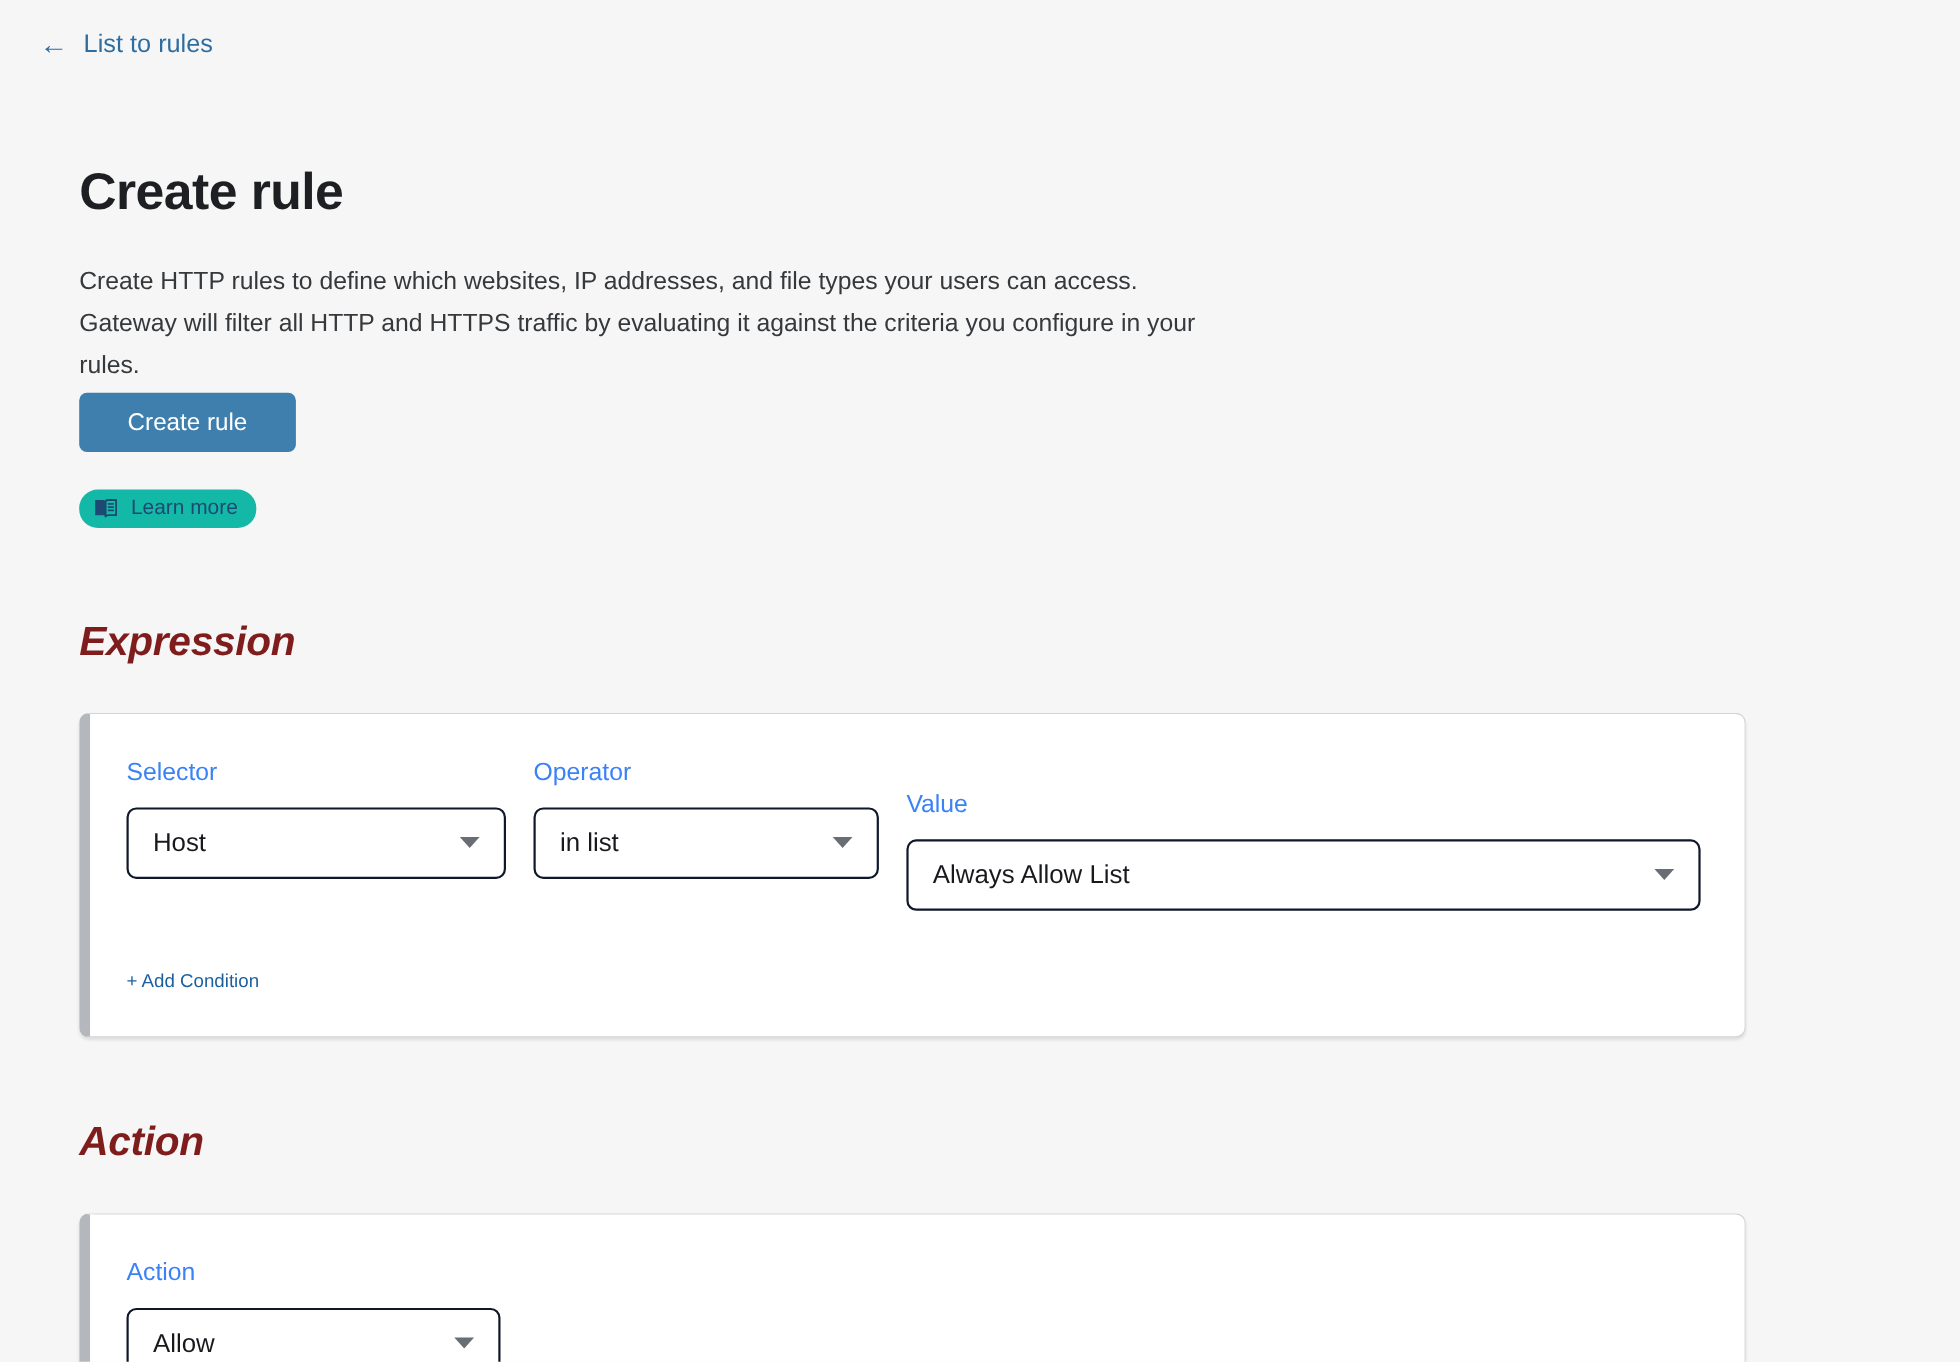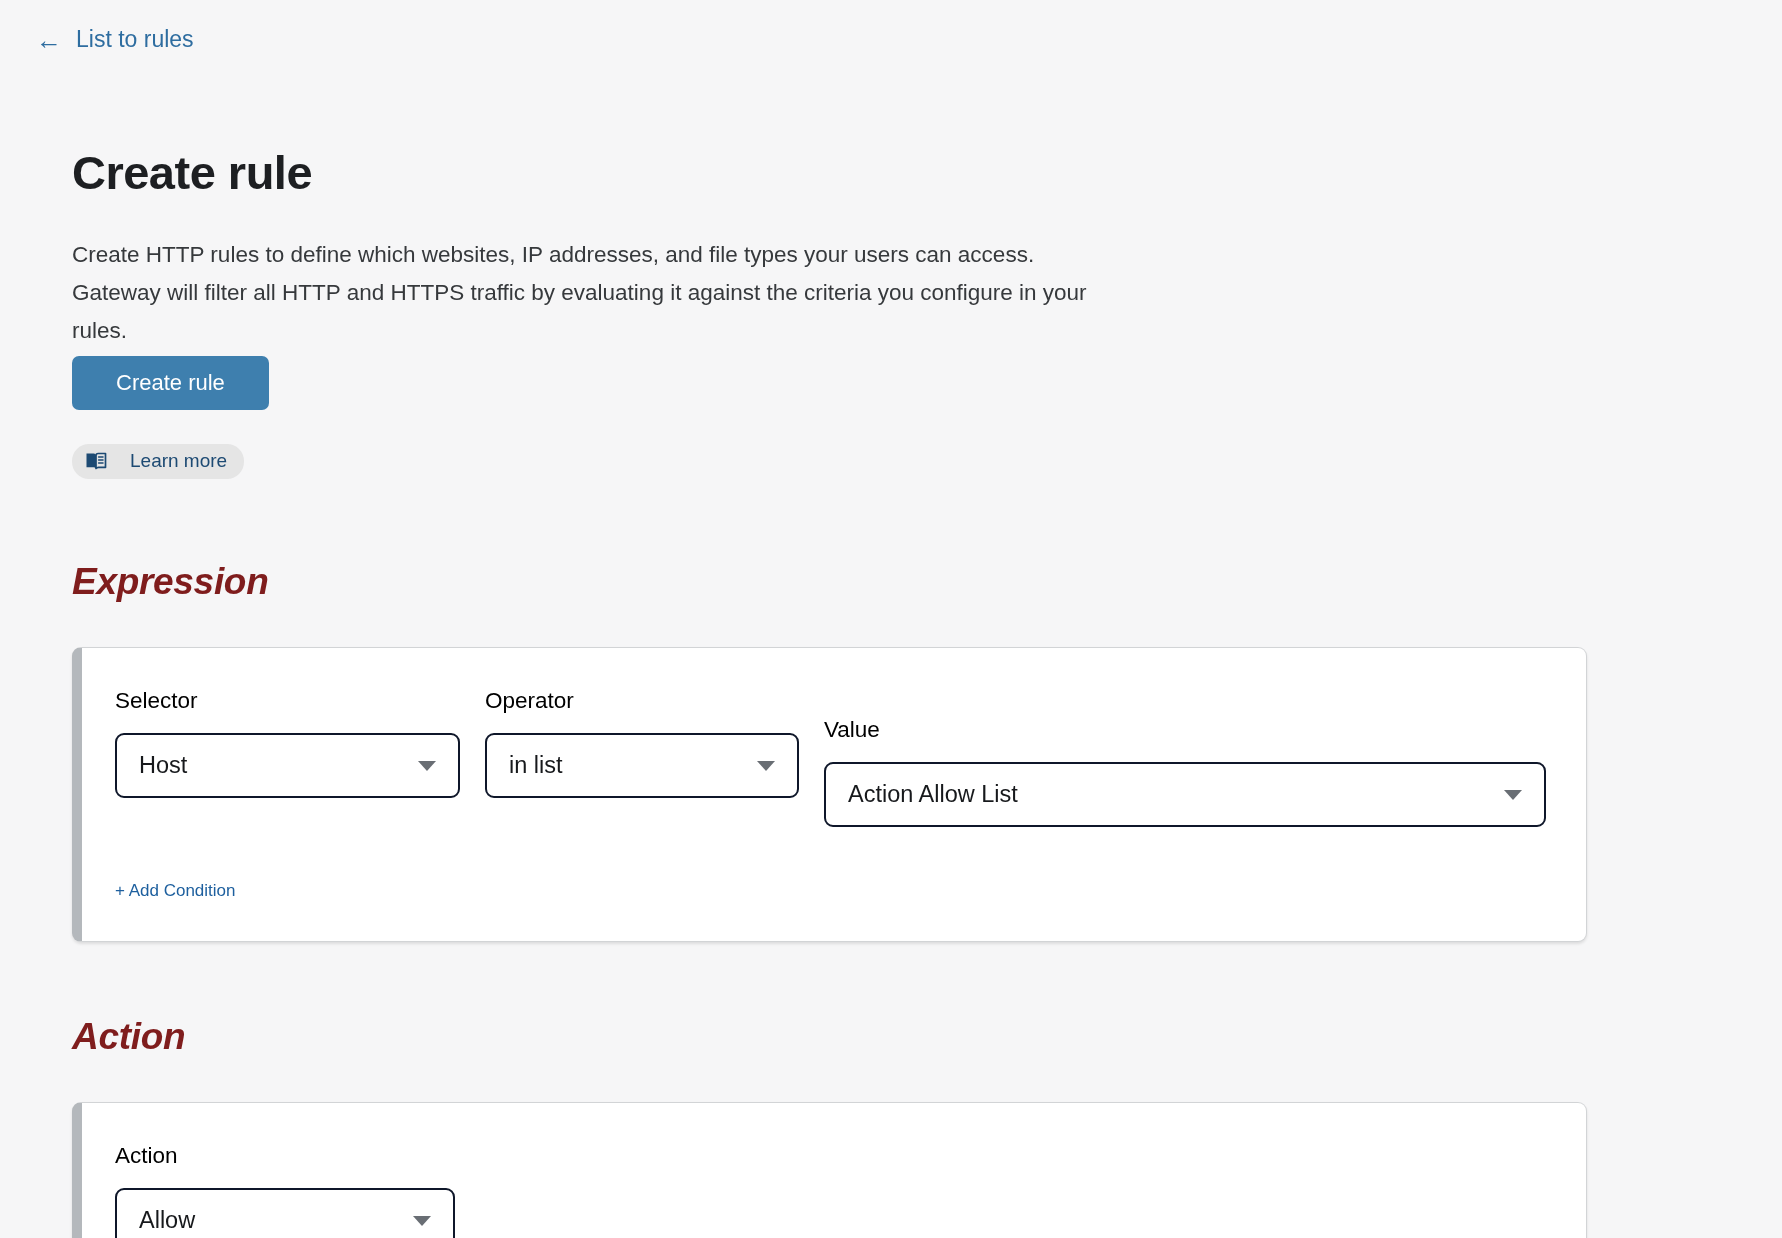--- a/index.html
+++ b/index.html
@@ -45,23 +45,23 @@
     margin-top: 6px;
     background: #3e7fae; color: #ffffff;
     font-size: 22px; font-family: inherit;
     border: none; border-radius: 7px;
     padding: 14px 44px;
     cursor: pointer;
     white-space: nowrap;
   }
 
   .learn-more-chip {
-    display: inline-flex; align-items: center; gap: 23px;
+    display: inline-flex; align-items: center; gap: 12px;
     margin-top: 34px;
-    background: #e5e5e5; color: #1d4a73;
+    background: #14b8a6; color: #1d4a73;
     border-radius: 17px;
     padding: 6px 17px 7px 13px;
     font-size: 19px;
     cursor: pointer;
   }
   .learn-more-chip svg { display: block; }
 
   h2.section-title {
     font-size: 37px; font-weight: bold; color: #7f1d1d;
     letter-spacing: -0.3px;
@@ -81,21 +81,21 @@
   }
 
   .fields-row { display: flex; gap: 25px; }
   .field { display: flex; flex-direction: column; }
   .field-selector { width: 345px; }
   .field-operator { width: 314px; }
   .field-value    { flex: 1; margin-top: 29px; }
   .field-action   { width: 340px; }
 
   .field-label {
-    font-size: 22.5px; color: #000000;
+    font-size: 22.5px; color: #3b82f6;
     margin-bottom: 19px;
   }
   .select-box {
     height: 65px;
     background: #ffffff;
     border: 2px solid #0f172a;
     border-radius: 9px;
     display: flex; align-items: center; justify-content: space-between;
     padding: 0 22px;
     font-size: 23.5px; color: #17191c;
@@ -163,21 +163,21 @@
           <div class="field field-operator">
             <span class="field-label">Operator</span>
             <div class="select-box">
               <span>in list</span>
               <span class="caret"></span>
             </div>
           </div>
           <div class="field field-value">
             <span class="field-label">Value</span>
             <div class="select-box">
-              <span>Action Allow List</span>
+              <span>Always Allow List</span>
               <span class="caret"></span>
             </div>
           </div>
         </div>
         <a class="add-condition">+ Add Condition</a>
       </div>
     </div>
 
     <div class="section-action">
       <h2 class="section-title">Action</h2>

